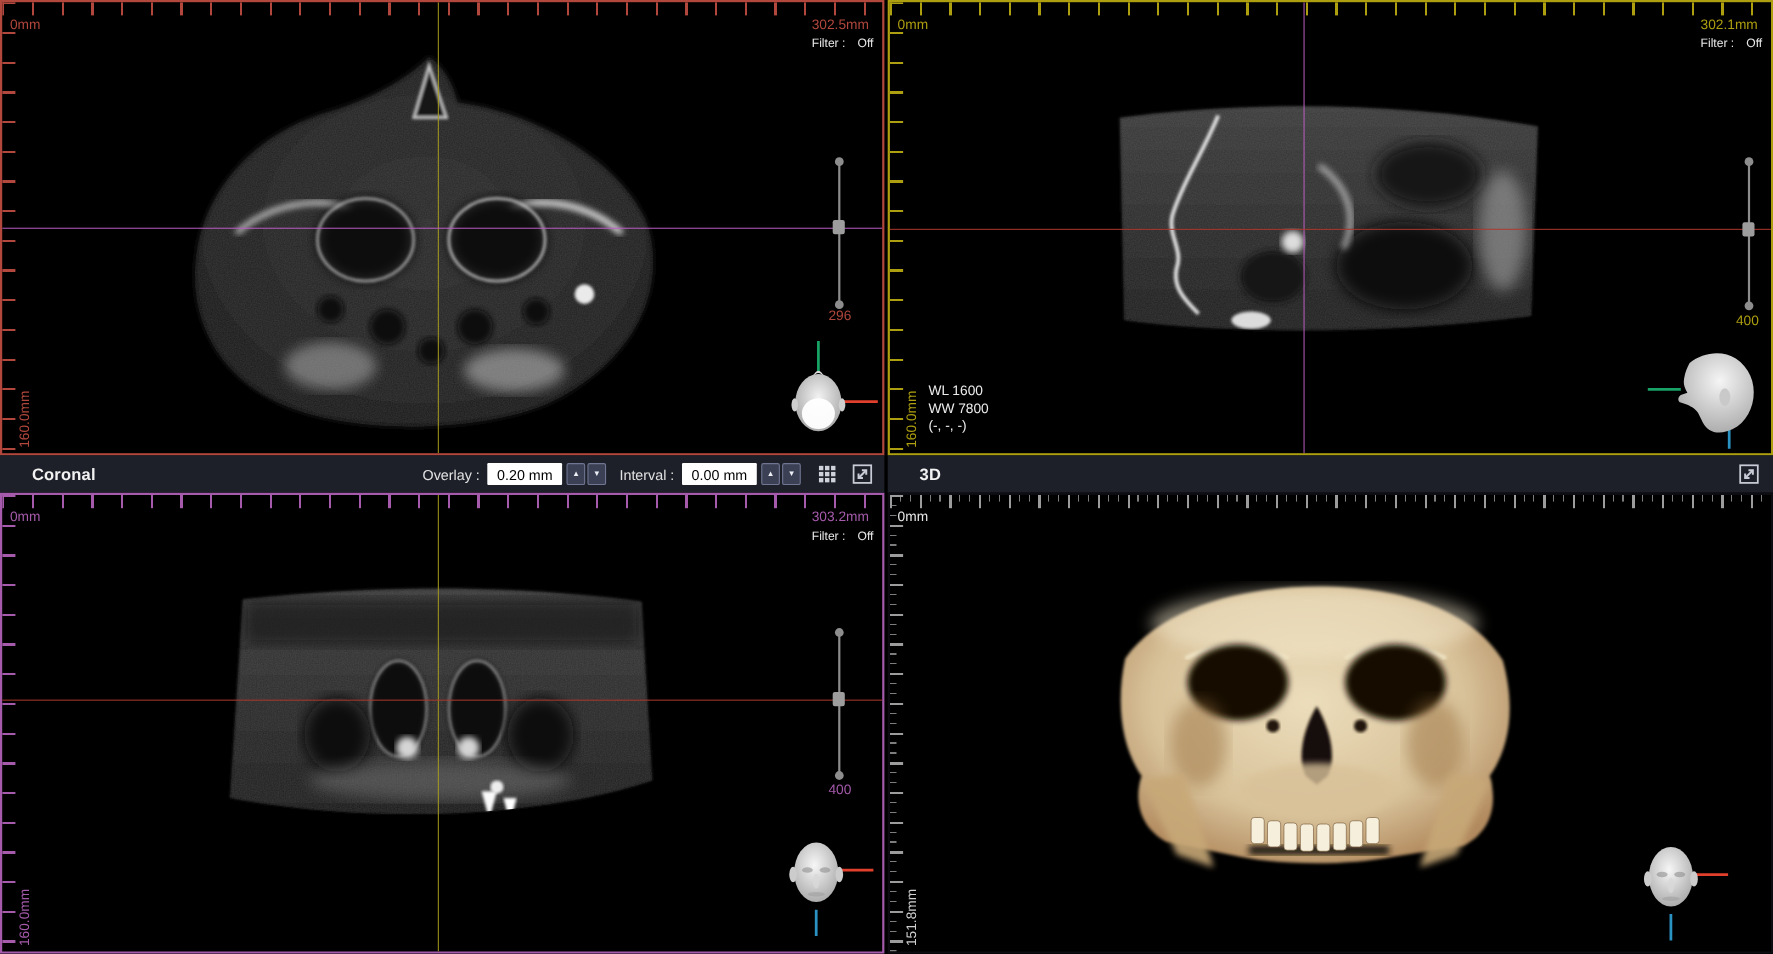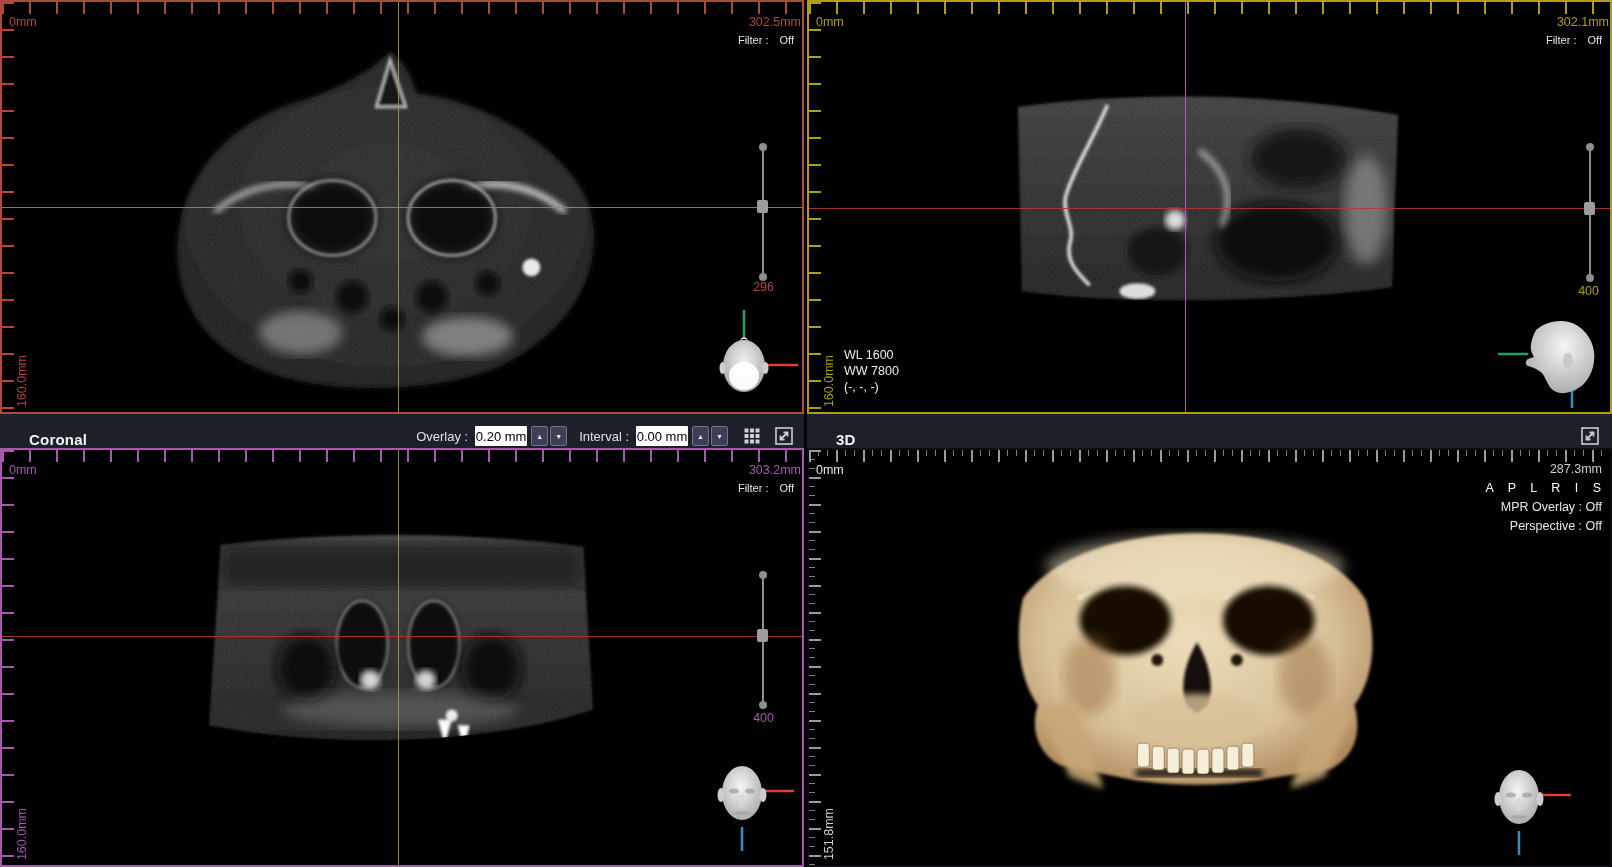--- a/index.html
+++ b/index.html
@@ -19,21 +19,21 @@
   .rt{position:absolute;top:0;left:0;right:0;height:12px;
       background:repeating-linear-gradient(to right,var(--ac) 0 2px,transparent 2px 27px);}
   .rl{position:absolute;top:0;bottom:0;left:0;width:12px;
       background:repeating-linear-gradient(to bottom,var(--ac) 0 2px,transparent 2px 27px);}
   .rt.minor{height:6px;background:repeating-linear-gradient(to right,var(--ac) 0 1px,transparent 1px 9px);opacity:.8;}
   .rl.minor{width:6px;background:repeating-linear-gradient(to bottom,var(--ac) 0 1px,transparent 1px 9px);opacity:.8;}
 
   
   .lbl{position:absolute;font-size:12.5px;color:var(--ac);white-space:nowrap;text-align:center;}
   .lbl.origin{left:7px;top:13px;}
-  .lbl.extent{right:1px;top:13px;}
+  .lbl.extent{right:12px;top:13px;}
   .lbl.side{left:13px;bottom:5px;writing-mode:vertical-rl;transform:rotate(180deg);}
   .lbl.white{color:#e8e8e8;}
   .filter-line{position:absolute;right:8px;top:32px;font-size:11px;color:#e8e8e8;white-space:nowrap;}
   .filter-line .fv{margin-left:11px;}
   .slice-num{position:absolute;font-size:12.5px;color:var(--ac);}
   .wl-block{position:absolute;left:35px;top:345px;font-size:12.5px;color:#ececec;line-height:16px;}
   .stack-3d{position:absolute;right:8px;top:10px;text-align:right;font-size:12.5px;line-height:19px;}
   .stack-3d .mm{color:#cfcfcf;}
   .stack-3d .letters{color:#fff;word-spacing:9px;letter-spacing:1px;}
   .stack-3d .opt{color:#e8e8e8;}
@@ -46,27 +46,27 @@
   .slider{position:absolute;width:14px;}
   .sl-track{position:absolute;left:6px;top:0;bottom:0;width:1.5px;background:var(--slider);}
   .sl-dot{position:absolute;left:2.5px;width:8px;height:8px;border-radius:50%;background:var(--slider);}
   .sl-dot.t{top:-4px;} .sl-dot.b{bottom:-4px;}
   .sl-handle{position:absolute;left:1px;width:11px;height:13px;border-radius:2px;background:#9d9d9d;}
 
   
   .orient{position:absolute;}
 
   
-  .hdr{position:absolute;top:414px;height:34px;background:var(--toolbar-bg);display:flex;align-items:flex-end;box-sizing:border-box;}
+  .hdr{position:absolute;top:414px;height:34px;background:var(--toolbar-bg);display:flex;align-items:center;box-sizing:border-box;}
   .hdr.left{left:0;width:804px;}
   .hdr.right{left:807px;width:805px;}
   .hdr-title{color:#f2f2f2;font-size:15px;font-weight:bold;margin-left:29px;letter-spacing:.2px;}
   .controls{margin-left:auto;display:flex;align-items:center;}
   .ctl-label{color:#e2e2e2;font-size:13px;margin-right:7px;white-space:nowrap;}
-  .ctl-input{width:52px;height:20px;border:none;border-radius:1px;background:#fff;color:#000;
+  .ctl-input{width:68px;height:20px;border:none;border-radius:1px;background:#fff;color:#000;
              font-size:13px;text-align:center;font-family:"Liberation Sans",sans-serif;padding:0;}
   .spin{display:flex;gap:2px;margin-left:4px;margin-right:12px;}
   .spin-btn{width:17px;height:20px;background:#3b4055;border:1px solid #707691;border-radius:2px;
             color:#eef0f6;font-size:7px;display:flex;align-items:center;justify-content:center;
             padding:0;cursor:pointer;box-sizing:border-box;}
   .icon-btn{width:24px;height:24px;background:transparent;border:none;display:flex;align-items:center;
             justify-content:center;padding:0;margin-right:8px;cursor:pointer;}
   .hdr .push{margin-left:auto;}
 </style>
 </head>
@@ -417,26 +417,20 @@
       </g>
     </svg>
 
     <div class="rt"></div>
     <div class="rt minor"></div>
     <div class="rl"></div>
     <div class="rl minor"></div>
     <span class="lbl origin white">0mm</span>
     <span class="lbl side" style="color:#cfcfcf;">151.8mm</span>
 
-    <div class="stack-3d">
-      <div class="mm">287.3mm</div>
-      <div class="letters">A P L R I S</div>
-      <div class="opt"><span>MPR Overlay :</span> <span>Off</span></div>
-      <div class="opt"><span>Perspective :</span> <span>Off</span></div>
-    </div>
 
     <svg class="orient" style="right:37px;bottom:8px;" width="100" height="110" viewBox="0 0 100 110">
       <defs>
           <radialGradient id="h3d" cx="46%" cy="38%" r="72%">
             <stop offset="0%" stop-color="#f6f6f6"></stop>
             <stop offset="100%" stop-color="#a2a2a2"></stop>
           </radialGradient>
         </defs>
       <line x1="66" y1="48" x2="98" y2="48" stroke="var(--axis-red)" stroke-width="2.5"></line>
       <line x1="46" y1="84" x2="46" y2="108" stroke="var(--axis-blue)" stroke-width="2.5"></line>

